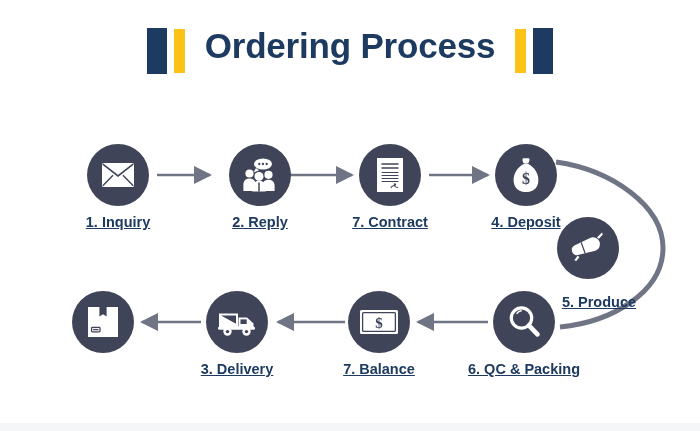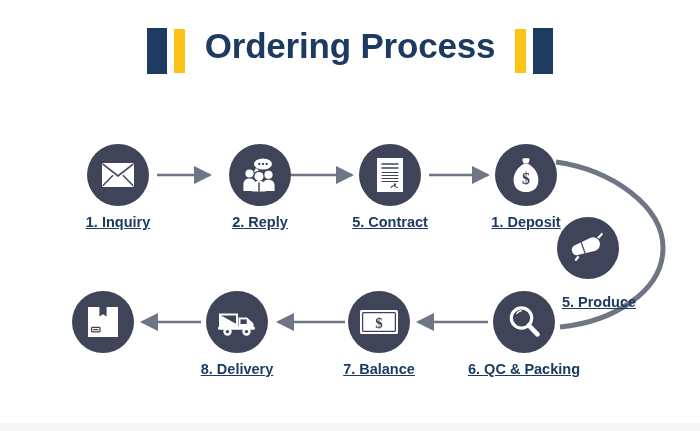--- a/index.html
+++ b/index.html
@@ -201,33 +201,33 @@
         </g>
         <g stroke="#3f4458" stroke-width="1.05" stroke-linecap="round">
           <line x1="6" y1="15.5" x2="22" y2="15.5"></line>
           <line x1="6" y1="18.5" x2="22" y2="18.5"></line>
           <line x1="6" y1="21.5" x2="22" y2="21.5"></line>
           <line x1="6" y1="24.5" x2="22" y2="24.5"></line>
         </g>
         <path d="M15 30.5 c1.6 -3.2 3.2 -0.8 4.4 -2.6 c0.6 -0.9 -0.5 -1.6 -1 -0.7 c-0.6 1.1 0.7 3.3 3.2 3.3" fill="none" stroke="#3f4458" stroke-width="1.05" stroke-linecap="round"></path>
       </svg>
     </div>
-    <div class="node-label">5. Contract</div>
+    <div class="node-label">7. Contract</div>
   </div>
 
   <div class="node" id="node-4" style="left:526px; top:144px;">
     <div class="circle">
       <svg width="30" height="36" viewBox="0 0 30 36">
         <path d="M12 1.2 C10.6 3.2 12.4 4.6 12.4 6.2 L17.6 6.2 C17.6 4.6 19.4 3.2 18 1.2 z" fill="#ffffff"></path>
         <path d="M13.6 6.6 C6 10.2 1.6 17.8 2.8 25.4 C3.8 32 9 35 15 35 C21 35 26.2 32 27.2 25.4
                  C28.4 17.8 24 10.2 16.4 6.6 z" fill="#ffffff"></path>
         <text x="15" y="27" text-anchor="middle" font-family="'Liberation Serif', serif" font-size="16" font-weight="bold" fill="#3f4458">$</text>
       </svg>
     </div>
-    <div class="node-label">1. Deposit</div>
+    <div class="node-label">4. Deposit</div>
   </div>
 
   <div class="node" id="node-5" style="left:588px; top:217px;">
     <div class="circle">
       <svg width="42" height="32" viewBox="0 0 42 32">
         <g transform="rotate(-20 21 16)">
           <path d="M9 9 L27 7.2 a6.6 6.6 0 0 1 0 14 L9 19.2 a5.2 5.2 0 0 1 0 -10.2 z" fill="#ffffff"></path>
           <path d="M33 9.2 L39.5 6.2 L39.5 8.4 L34.5 11" fill="#ffffff"></path>
           <path d="M8.5 19.6 L4 22.8 L5.6 24.2 L10 21.6" fill="#ffffff"></path>
           <path d="M16.5 8.3 L16.5 20.2" stroke="#3f4458" stroke-width="1.2"></path>
@@ -266,21 +266,21 @@
         <path d="M4 8.6 L19 8.6 L19 16.8 z" fill="#3f4458"></path>
         <path d="M21.5 10.5 L30 10.5 L36.5 16.5 L36.5 20.5 L21.5 20.5 z" fill="#ffffff"></path>
         <rect x="23.5" y="12.4" width="6.2" height="4.6" fill="#3f4458"></rect>
         <rect x="1" y="19.4" width="37" height="3.4" rx="1.6" fill="#ffffff"></rect>
         <circle cx="10.5" cy="24.6" r="4.2" fill="#ffffff"></circle>
         <circle cx="10.5" cy="24.6" r="1.7" fill="#3f4458"></circle>
         <circle cx="29.5" cy="24.6" r="4.2" fill="#ffffff"></circle>
         <circle cx="29.5" cy="24.6" r="1.7" fill="#3f4458"></circle>
       </svg>
     </div>
-    <div class="node-label">8. Delivery</div>
+    <div class="node-label">3. Delivery</div>
   </div>
 
   <div class="node" id="node-9" style="left:103px; top:291px;">
     <div class="circle">
       <svg width="32" height="32" viewBox="0 0 32 32">
         <rect x="1" y="1" width="30" height="30" fill="#ffffff"></rect>
         <path d="M12.4 1 L12.4 10.6 L16 8.2 L19.6 10.6 L19.6 1 z" fill="#3f4458"></path>
         <rect x="4.6" y="21.4" width="8.4" height="4.4" rx="0.8" fill="none" stroke="#3f4458" stroke-width="1.3"></rect>
         <line x1="6.2" y1="23.6" x2="11.4" y2="23.6" stroke="#3f4458" stroke-width="1.3"></line>
       </svg>

